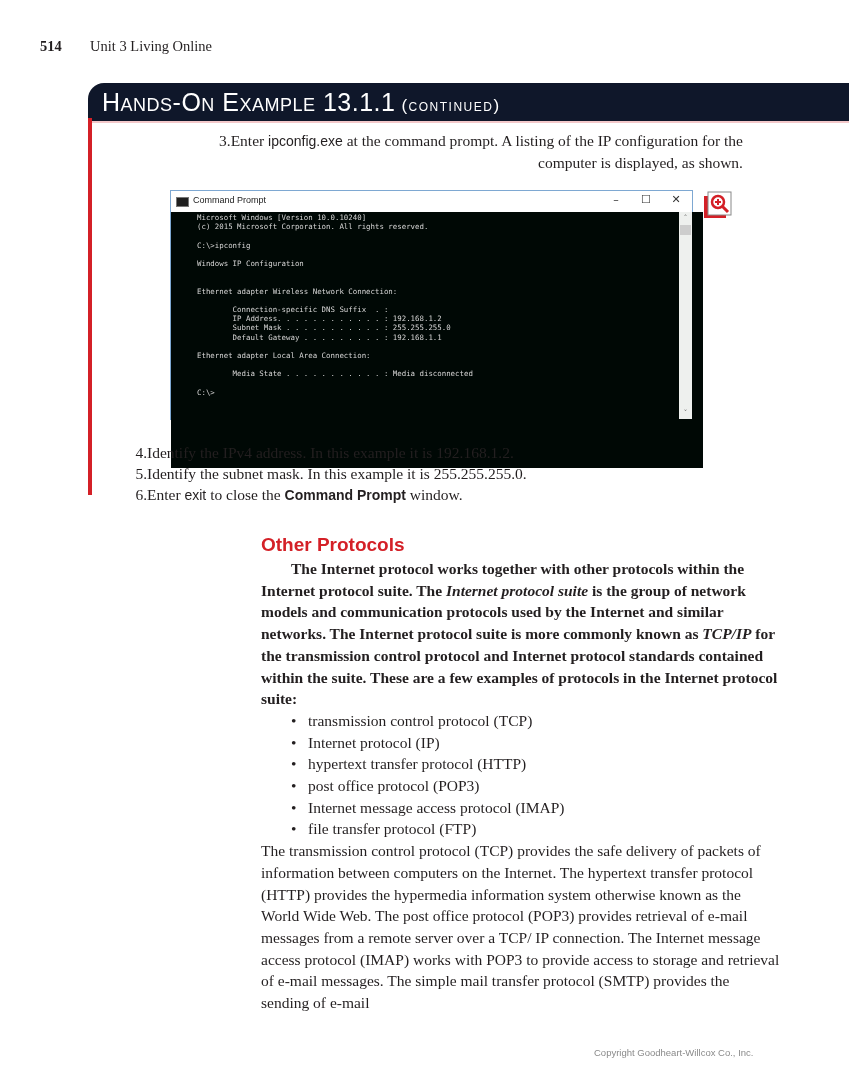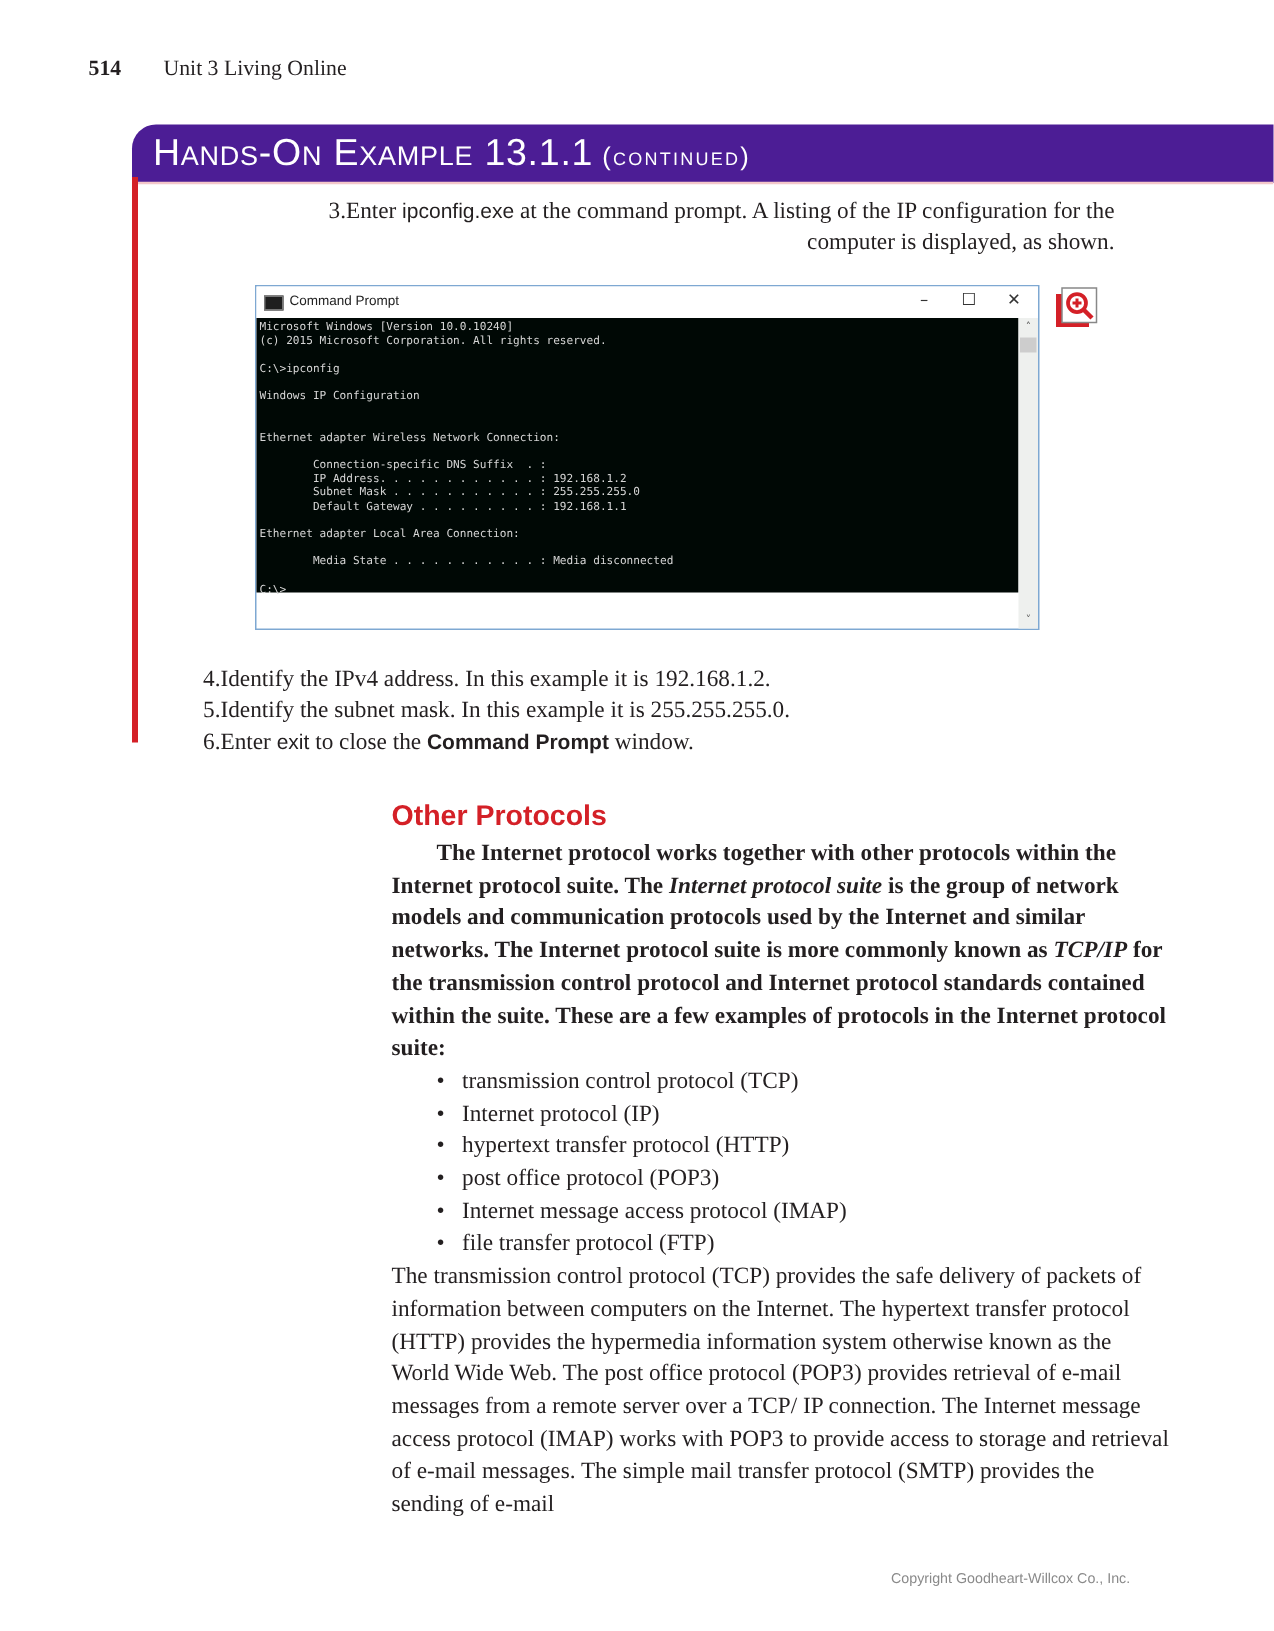--- a/index.html
+++ b/index.html
@@ -1,43 +1,43 @@
 <!DOCTYPE html>
 <html><head>
   <meta charset="utf-8">
   <style>
     html, body { margin: 0; padding: 0; }
     body {
       width: 849px; height: 1087px; position: relative; background: #ffffff;
       font-family: "Liberation Serif", "DejaVu Serif", serif; color: #231f20; overflow: hidden;
     }
     .running-head { position: absolute; top: 38px; left: 40px; font-size: 14.5px; }
-    .running-head .pnum { font-weight: bold; display: inline-block; width: 50px; margin-left: 19px; }
+    .running-head .pnum { font-weight: bold; display: inline-block; width: 50px; }
     .box-header {
       position: absolute; left: 88px; top: 83px; width: 761px; height: 38px;
-      background: #4c1d95; border-top-left-radius: 16px; border-bottom: 2px solid #f3c8ca;
+      background: #0f172a; border-top-left-radius: 16px; border-bottom: 2px solid #f3c8ca;
       color: #fff; font-family: "Liberation Sans", "DejaVu Sans", sans-serif;
     }
     .box-header .title {
       position: absolute; left: 14px; top: 5px; font-size: 25px; letter-spacing: 0.5px;
       font-variant: small-caps; font-weight: normal; white-space: nowrap;
     }
     .box-header .cont { font-size: 17px; letter-spacing: 1.5px; font-variant: small-caps; margin-left: 6px; }
     .box-border { position: absolute; left: 88px; top: 118px; width: 4px; height: 377px; background: #d42027; }
     .step { position: absolute; font-size: 15.5px; line-height: 21px; text-align: right; }
     .step .num { display: inline-block; width: 24px; }
     .sans { font-family: "Liberation Sans", "DejaVu Sans", sans-serif; font-size: 14px; }
     .sans-bold { font-family: "Liberation Sans", "DejaVu Sans", sans-serif; font-size: 14px; font-weight: bold; }
 
     .cmd { position: absolute; left: 170px; top: 190px; width: 521px; height: 228px; border: 1px solid #7ea8d2; background: #fff; }
     .cmd .titlebar { height: 21px; position: relative; background: #fff; }
     .cmd .titlebar .appicon { position: absolute; left: 5px; top: 6px; width: 11px; height: 8px; background: #1f1f1f; border: 1px solid #777; }
     .cmd .titlebar .apptitle { position: absolute; left: 22px; top: 4px; font-family: "Liberation Sans", sans-serif; font-size: 9px; color: #222; }
     .cmd .titlebar .ctrl { position: absolute; top: 2px; font-family: "DejaVu Sans", sans-serif; font-size: 11px; color: #333; width: 30px; text-align: center; }
-    .cmd .console { position: absolute; left: 0; top: 21px; width: 508px; height: 183px; background: #000805; }
+    .cmd .console { position: absolute; left: 0; top: 21px; width: 508px; height: 256px; background: #000805; padding-left: 24px; }
     .cmd .console pre {
       margin: 0; padding: 1px 2px; color: #d6d6d6; font-family: "DejaVu Sans Mono", "Liberation Mono", monospace;
       font-size: 7.4px; line-height: 9.2px; white-space: pre;
     }
     .cmd .scrollbar { position: absolute; right: 0; top: 21px; width: 13px; height: 207px; background: #eef0ee; }
     .cmd .scrollbar .up, .cmd .scrollbar .down { position: absolute; left: 0; width: 13px; text-align: center; font-size: 7px; color: #555; font-family: "DejaVu Sans", sans-serif; }
     .cmd .scrollbar .up { top: 2px; }
     .cmd .scrollbar .down { bottom: 2px; }
     .cmd .scrollbar .thumb { position: absolute; left: 1px; top: 13px; width: 11px; height: 10px; background: #cdcdcd; }
 

